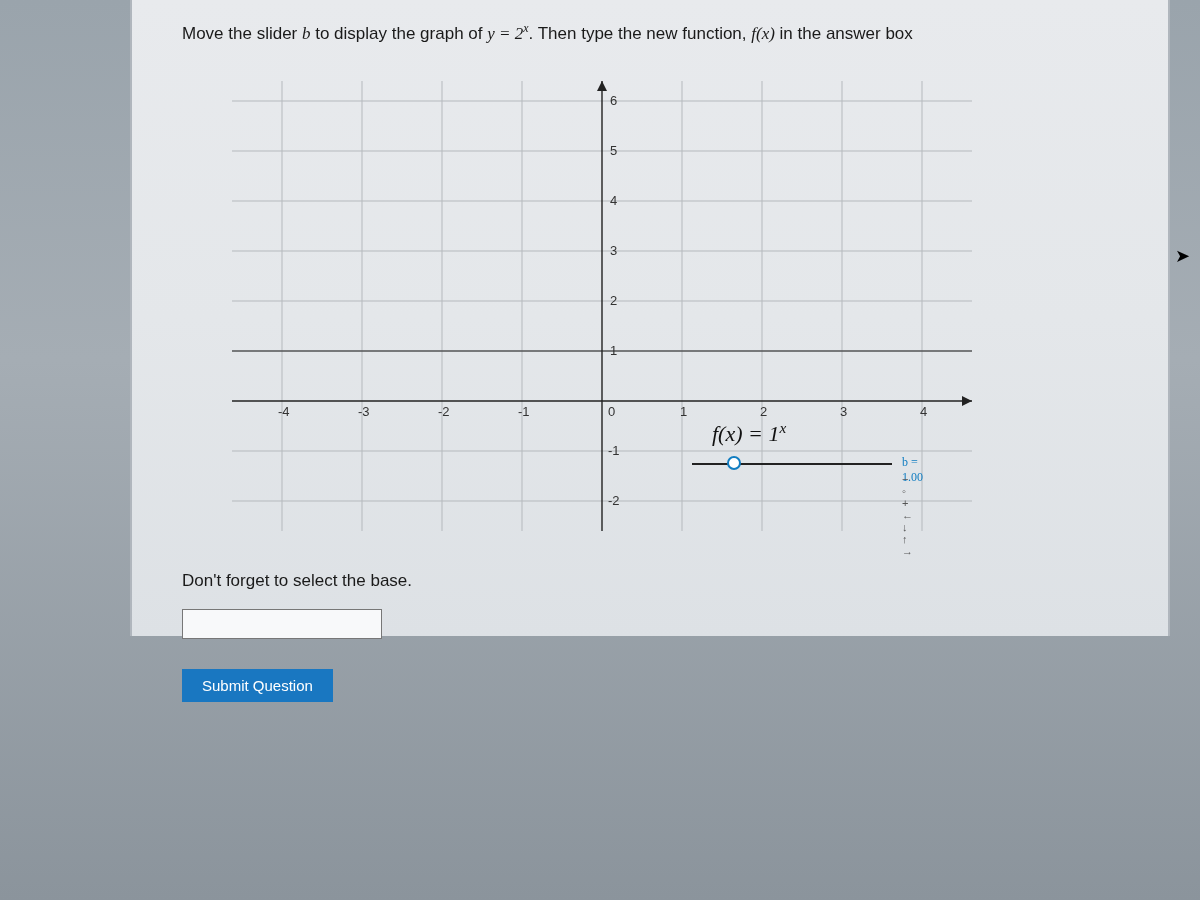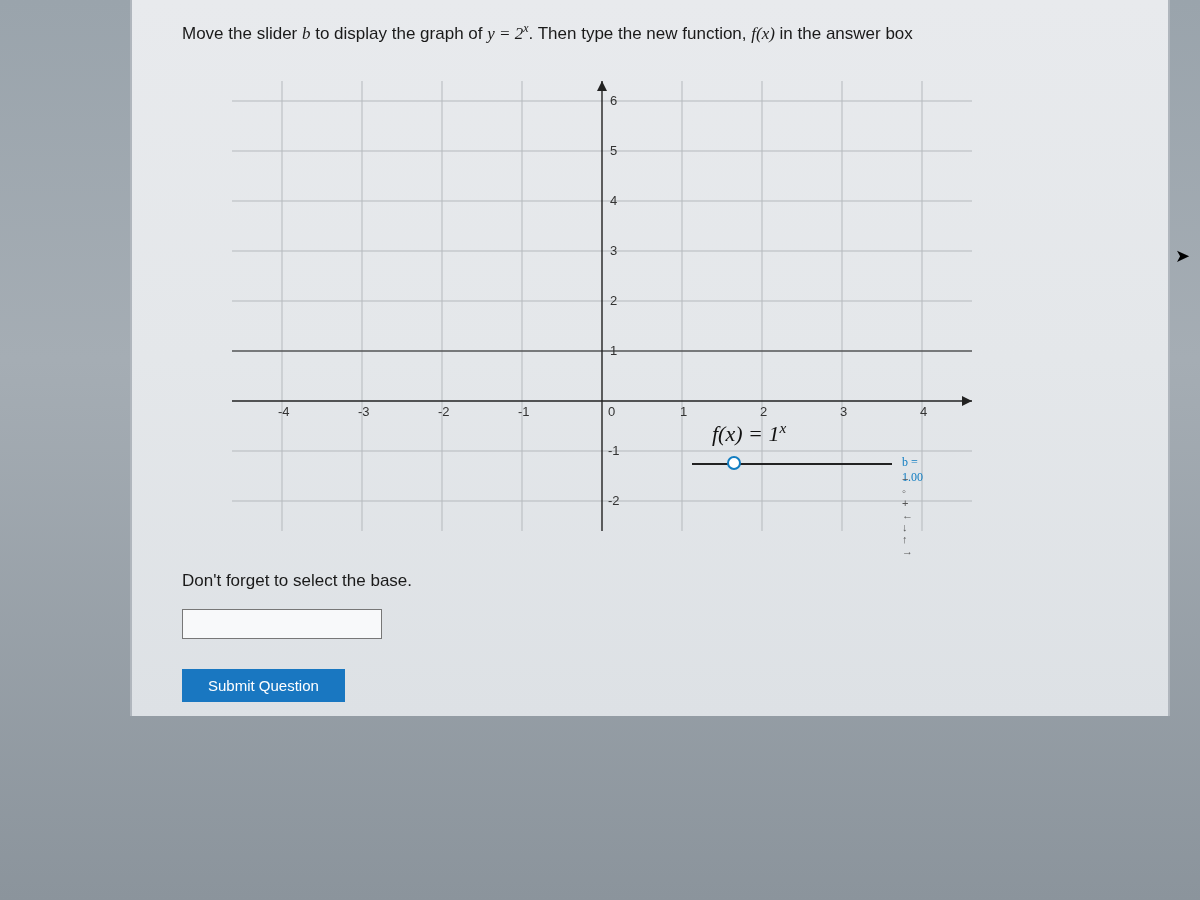--- a/index.html
+++ b/index.html
@@ -9,21 +9,21 @@
     background: linear-gradient(180deg, #9aa4ac 0%, #a5adb4 40%, #8b949c 100%);
     font-family: "Segoe UI", Arial, sans-serif;
     overflow: hidden;
     position: relative;
   }
   .page {
     position: absolute;
     left: 130px;
     top: 0;
     width: 1040px;
-    height: 716px;
+    height: 636px;
     background: linear-gradient(180deg, #e8eaed 0%, #e4e7ea 50%, #dde1e5 100%);
     border-left: 2px solid #b0b6bd;
     border-right: 2px solid #b0b6bd;
     padding: 20px 30px 30px 50px;
   }
   .instruction {
     font-size: 17px;
     color: #1a1a1a;
     line-height: 1.45;
     margin-bottom: 25px;
@@ -90,21 +90,21 @@
     padding: 4px 6px;
     font-size: 14px;
     display: block;
     margin: 18px 0 30px 0;
   }
 
   .submit-btn {
     background: #1977c1;
     color: #fff;
     border: none;
-    padding: 8px 26px;
+    padding: 8px 20px;
     font-size: 15px;
     cursor: pointer;
   }
 
   .cursor-icon {
     position: absolute;
     right: 10px;
     top: 245px;
     font-size: 18px;
     color: #000;

